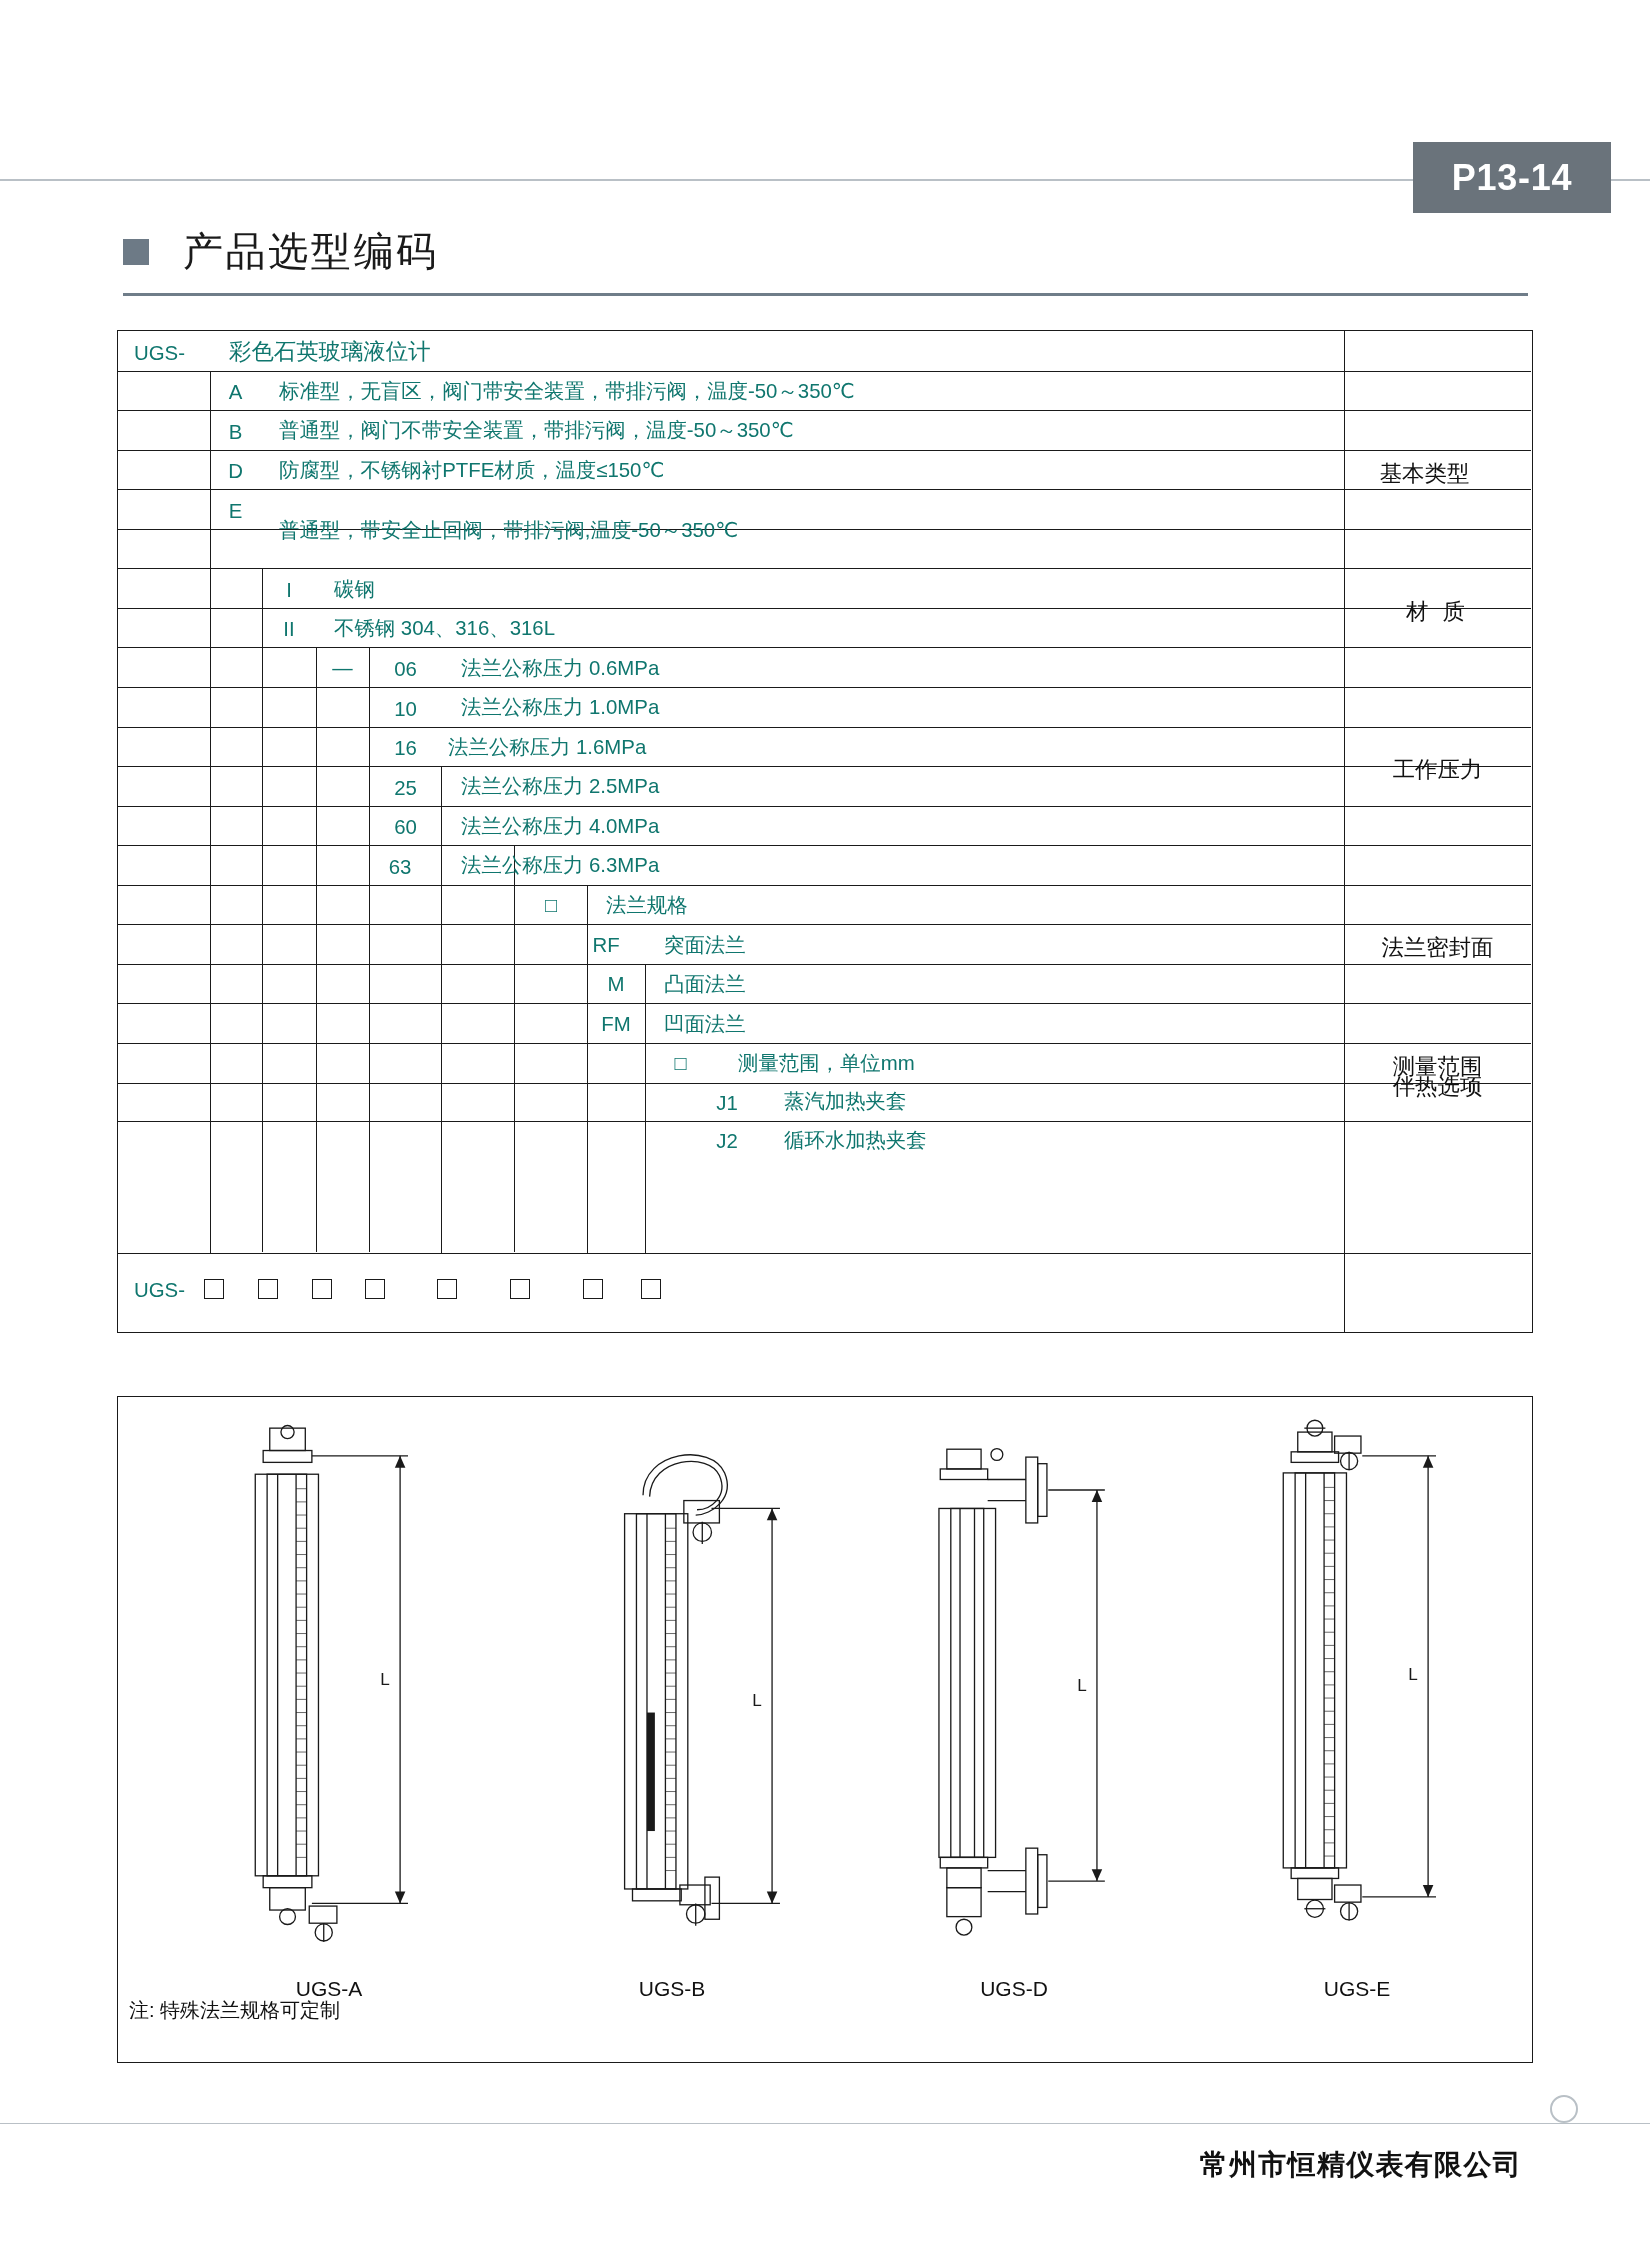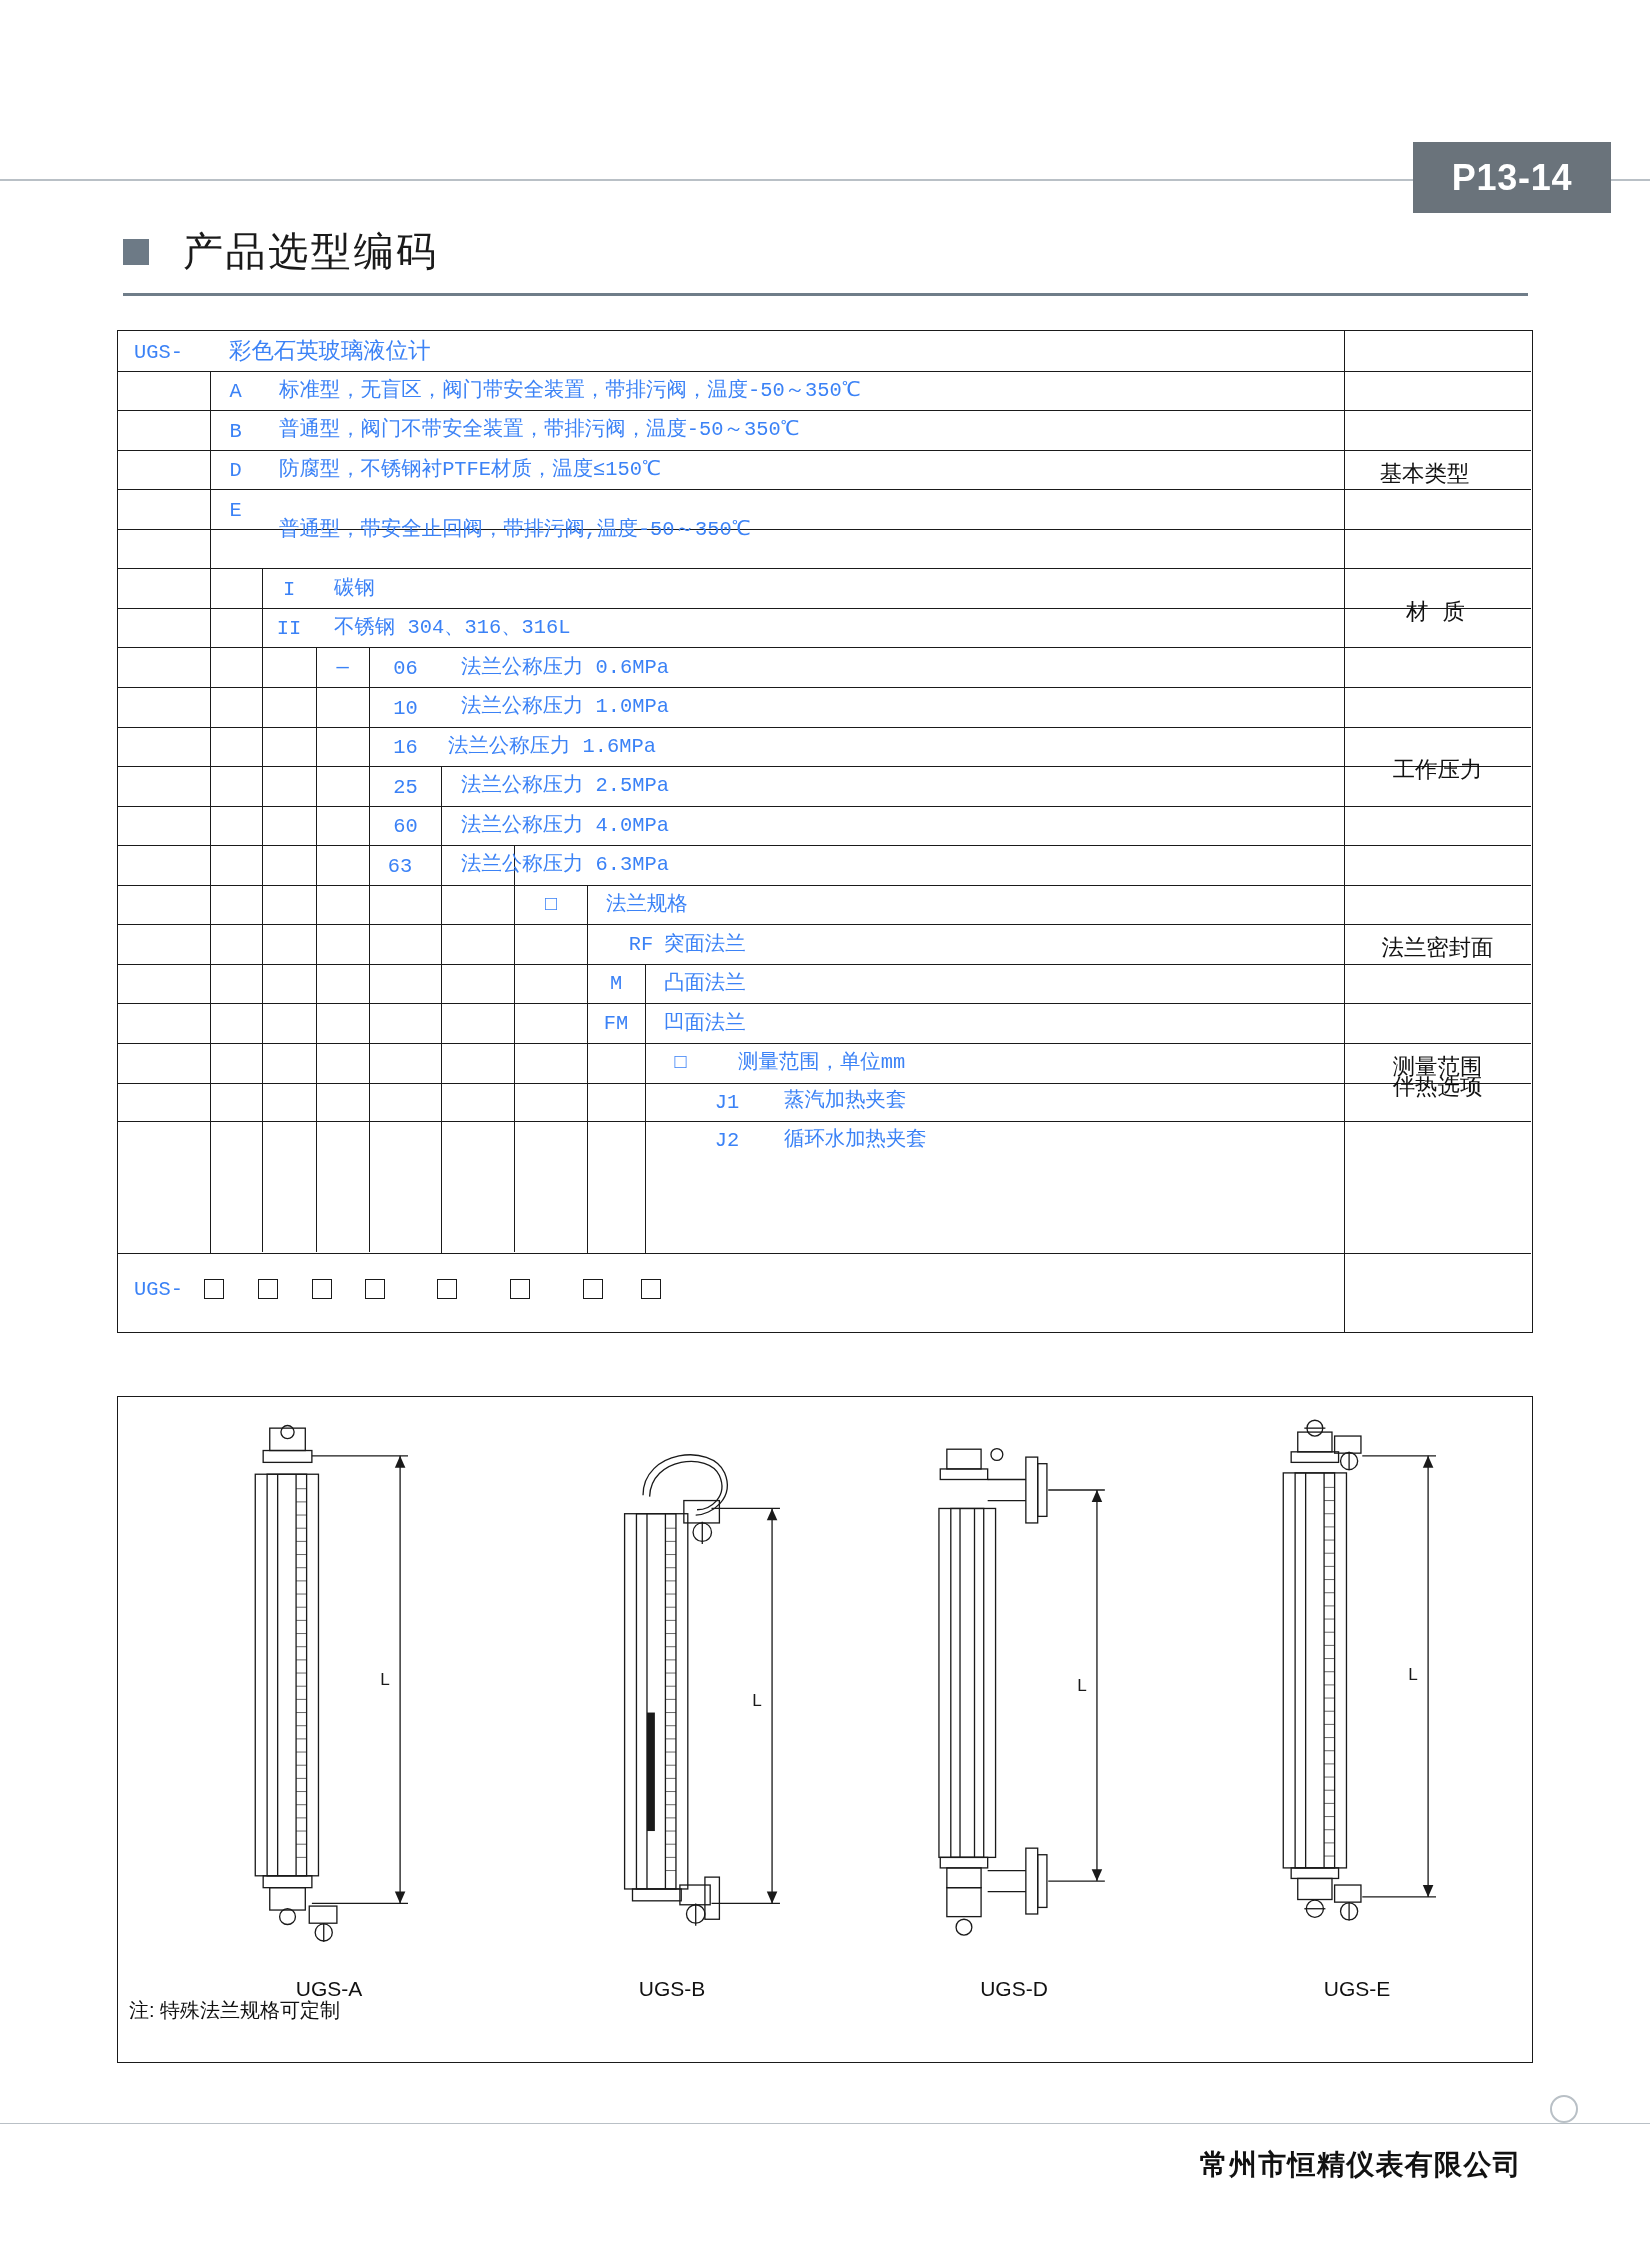--- a/index.html
+++ b/index.html
@@ -46,23 +46,22 @@
     width:1416px;height:1003px;
     border:1.3px solid #1a1a1a;
     box-sizing:border-box;
   }
   .hline{position:absolute;background:#1a1a1a;height:1.3px;}
   .vline{position:absolute;background:#1a1a1a;width:1.3px;}
   .cell{
     position:absolute;
     font-size:20.4px;
     line-height:1.1;
-    color:#3b82f6;
+    color:#0f766e;
     white-space:nowrap;
-    font-family:Liberation Mono, monospace;
   }
   .cell.ctr{text-align:center;}
   .rightlabel{
     position:absolute;
     font-size:22.4px;
     color:#111;
     text-align:center;
     white-space:nowrap;
   }
   .bottom-box{
@@ -198,21 +197,21 @@
     <div class="cell" style="left:343px;top:484px;">法兰公称压力 4.0MPa</div>
 
     <div class="cell ctr" style="left:251px;top:525px;width:62px;">63</div>
     <div class="cell" style="left:343px;top:523px;">法兰公称压力 6.3MPa</div>
 
     <div class="rightlabel" style="left:1226px;top:423px;width:187px;">工作压力</div>
 
     <div class="cell ctr" style="left:396px;top:563px;width:74px;font-size:20px;">□</div>
     <div class="cell" style="left:488px;top:563px;">法兰规格</div>
 
-    <div class="cell ctr" style="left:477px;top:603px;width:58px;padding-left:17px;">RF</div>
+    <div class="cell ctr" style="left:442px;top:603px;width:58px;padding-left:17px;">RF</div>
     <div class="cell" style="left:546px;top:603px;">突面法兰</div>
 
     <div class="cell ctr" style="left:469px;top:642px;width:58px;">M</div>
     <div class="cell" style="left:546px;top:642px;">凸面法兰</div>
 
     <div class="cell ctr" style="left:469px;top:682px;width:58px;">FM</div>
     <div class="cell" style="left:546px;top:682px;">凹面法兰</div>
 
     <div class="rightlabel" style="left:1226px;top:601px;width:187px;">法兰密封面</div>
 

